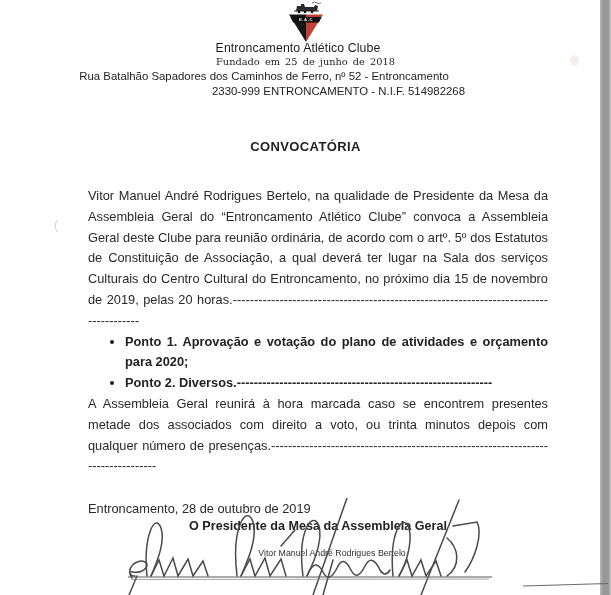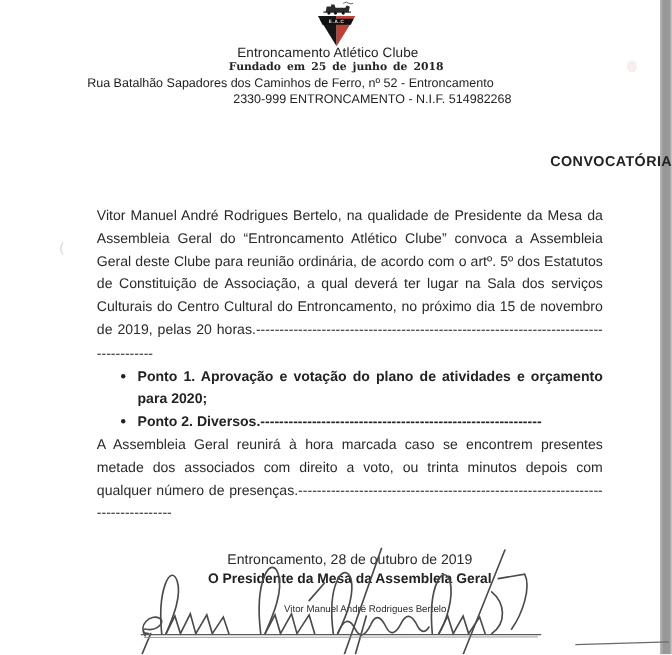--- a/index.html
+++ b/index.html
@@ -26,43 +26,43 @@
   }
   
   .logo{position:absolute;left:284px;top:1px;width:44px;height:42px;}
   .club-name{
     position:absolute;left:0;top:41px;width:596px;text-align:center;
     font-size:12.3px;font-weight:normal;color:#1d1d1d;letter-spacing:.1px;
   }
   .founded{
     position:absolute;left:0;top:56px;width:611px;text-align:center;
     font-family:"DejaVu Serif", serif;
-    font-size:9.8px;font-weight:bold;color:#242424;word-spacing:2px;
+    font-size:9.8px;font-weight:normal;color:#242424;word-spacing:2px;
   }
   .addr1{
     position:absolute;left:0;top:70px;width:528px;text-align:center;
     font-size:11.4px;color:#232323;
   }
   .addr2{
     position:absolute;left:0;top:85px;width:611px;text-align:center;
     font-size:11.4px;color:#232323;margin-left:33px;
   }
   
   .doc-title{
-    position:absolute;left:0;top:139px;width:611px;text-align:right;
+    position:absolute;left:0;top:139px;width:611px;text-align:center;
     font-size:13px;font-weight:bold;letter-spacing:.4px;color:#222;
   }
   .body-block{
     position:absolute;left:88px;top:186px;width:460px;
     font-size:12.8px;line-height:20.8px;text-align:justify;color:#292929;
   }
   .body-block p{margin:0;}
   .body-block ul{margin:0;padding:0 0 0 37px;list-style:disc;}
   .body-block li{font-weight:bold;color:#222;}
-  .dateline{margin-top:22px !important;text-align:center;}
+  .dateline{margin-top:22px !important;text-align:left;}
   .sig-heading{
     position:absolute;left:88px;top:507px;width:460px;text-align:center;
     font-size:12.6px;font-weight:bold;color:#222;margin-top:12px;
   }
   .printed-name{
     position:absolute;left:102px;top:548px;width:460px;text-align:center;
     font-size:8.8px;color:#2e2e2e;
   }
   .signature-svg{position:absolute;left:85px;top:498px;width:526px;height:97px;}
 </style>

